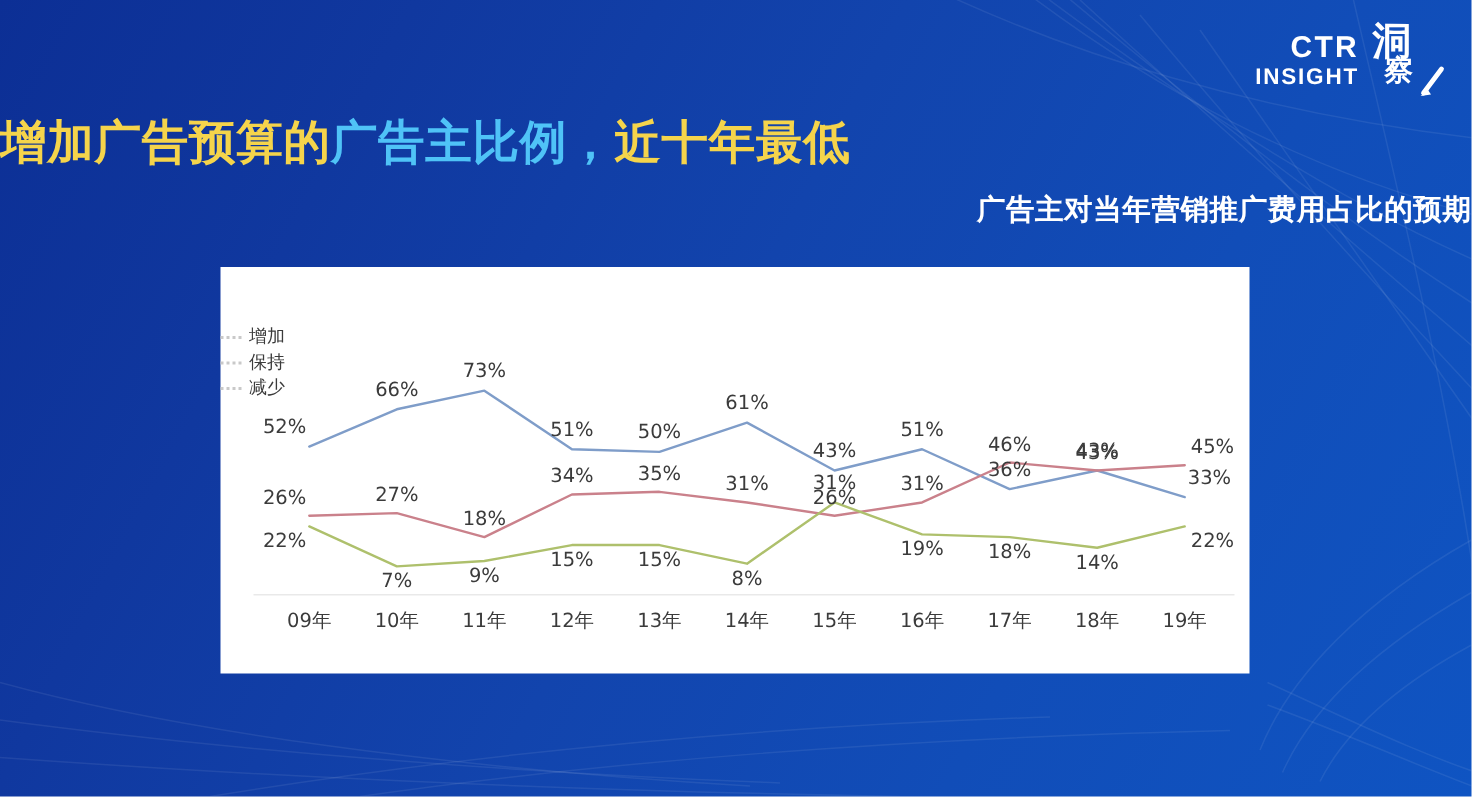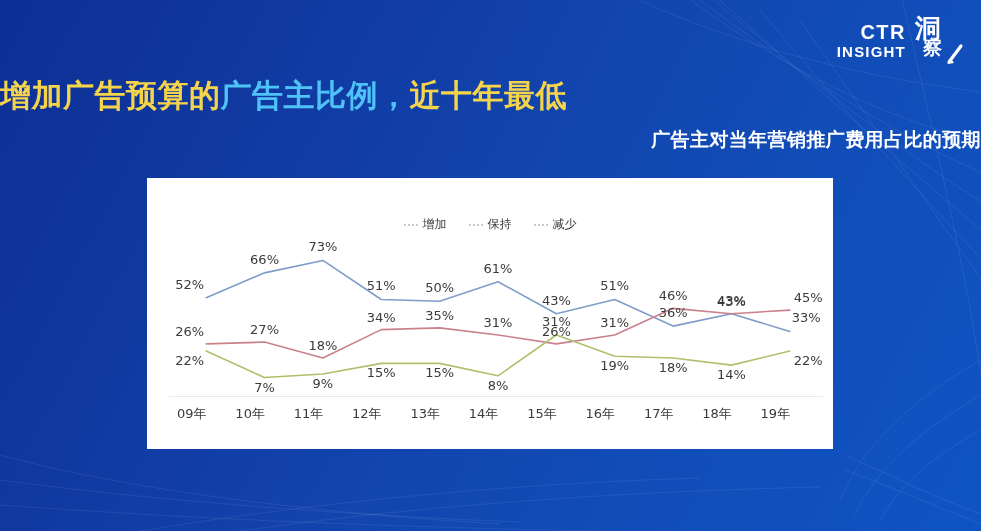--- a/index.html
+++ b/index.html
@@ -126,24 +126,24 @@
     background: #ffffff;
   }
 
   .legend {
     position: absolute;
     left: 0;
     right: 0;
     top: 38px;
     display: flex;
     justify-content: center;
-    gap: 22px;
     font-family: "DejaVu Sans", sans-serif;
     font-size: 12px;
     color: #3b3b3b;
+    flex-direction: column;
   }
   .legend-item {
     display: flex;
     align-items: center;
     gap: 5px;
   }
   .legend-swatch {
     display: inline-block;
     width: 14px;
     height: 0;
@@ -163,20 +163,21 @@
     left: 30px;
     right: 14px;
     bottom: 26px;
     display: flex;
     font-family: "DejaVu Sans", sans-serif;
     font-size: 13px;
     color: #3b3b3b;
   }
   .xtick {
     flex: 1 1 0;
+    text-align: center;
     white-space: nowrap;
   }
 
   .axis-line {
     position: absolute;
     left: 22px;
     right: 10px;
     bottom: 52px;
     height: 1px;
     background: #e9e9e9;

